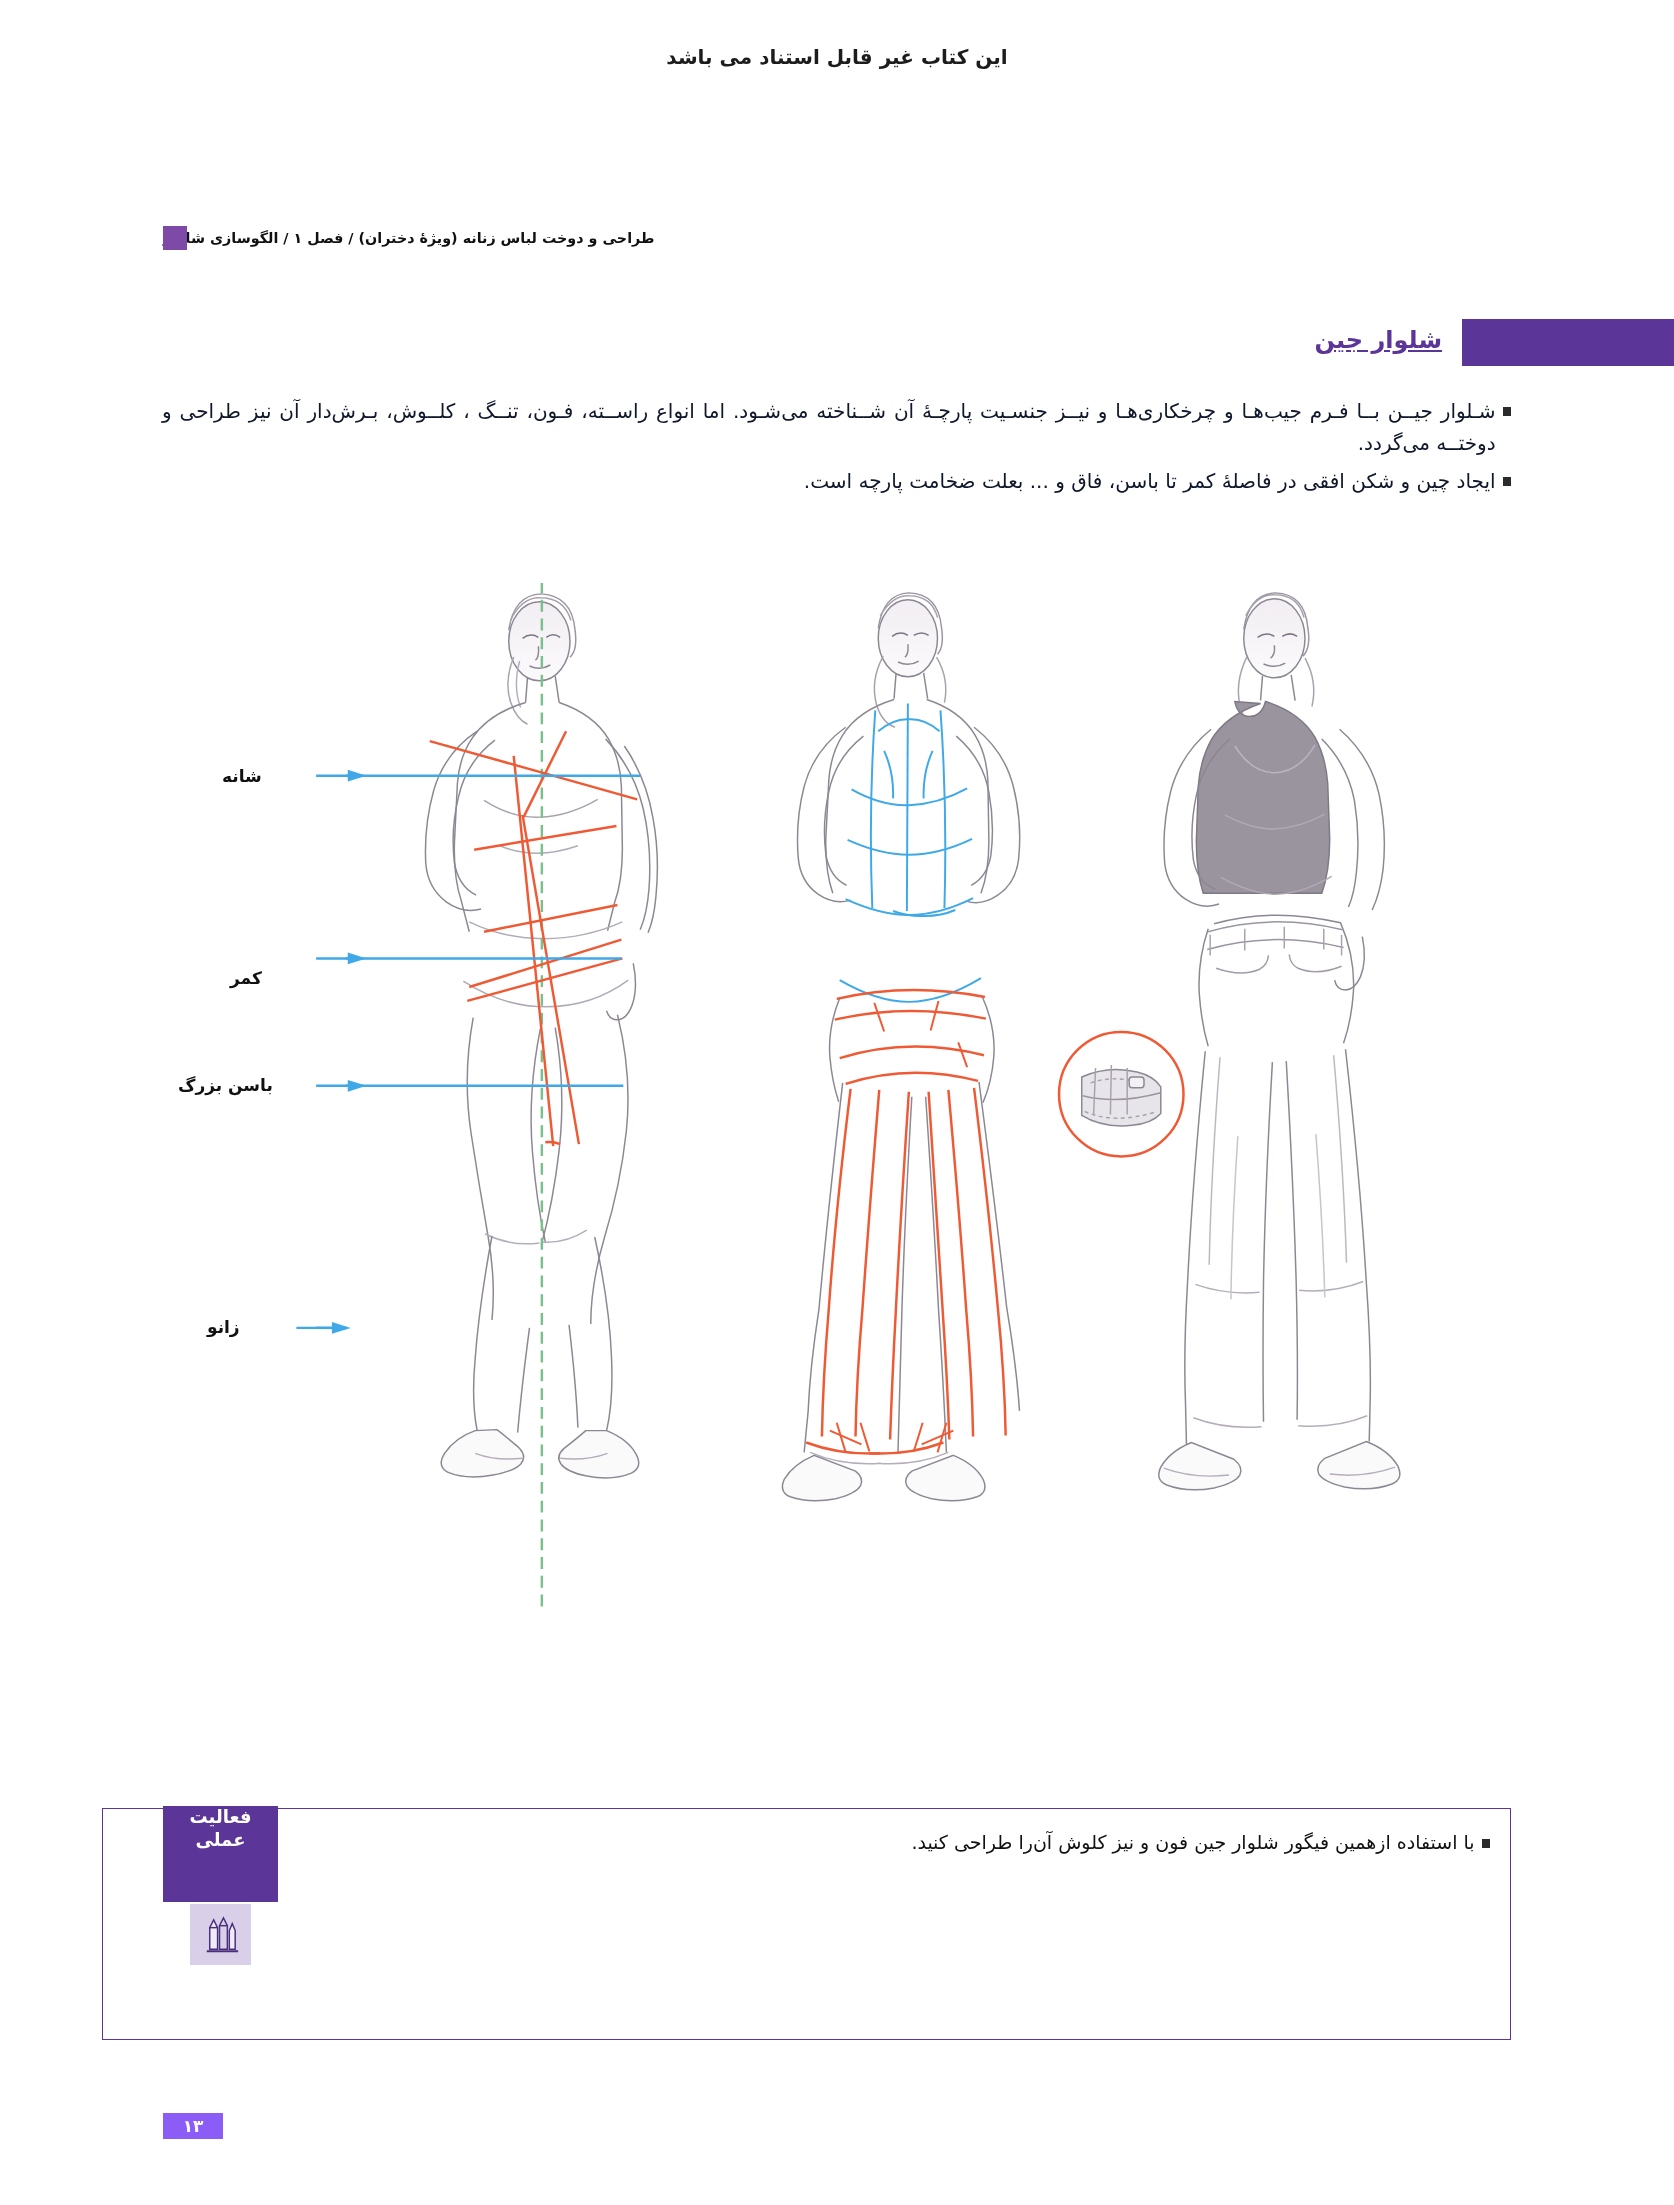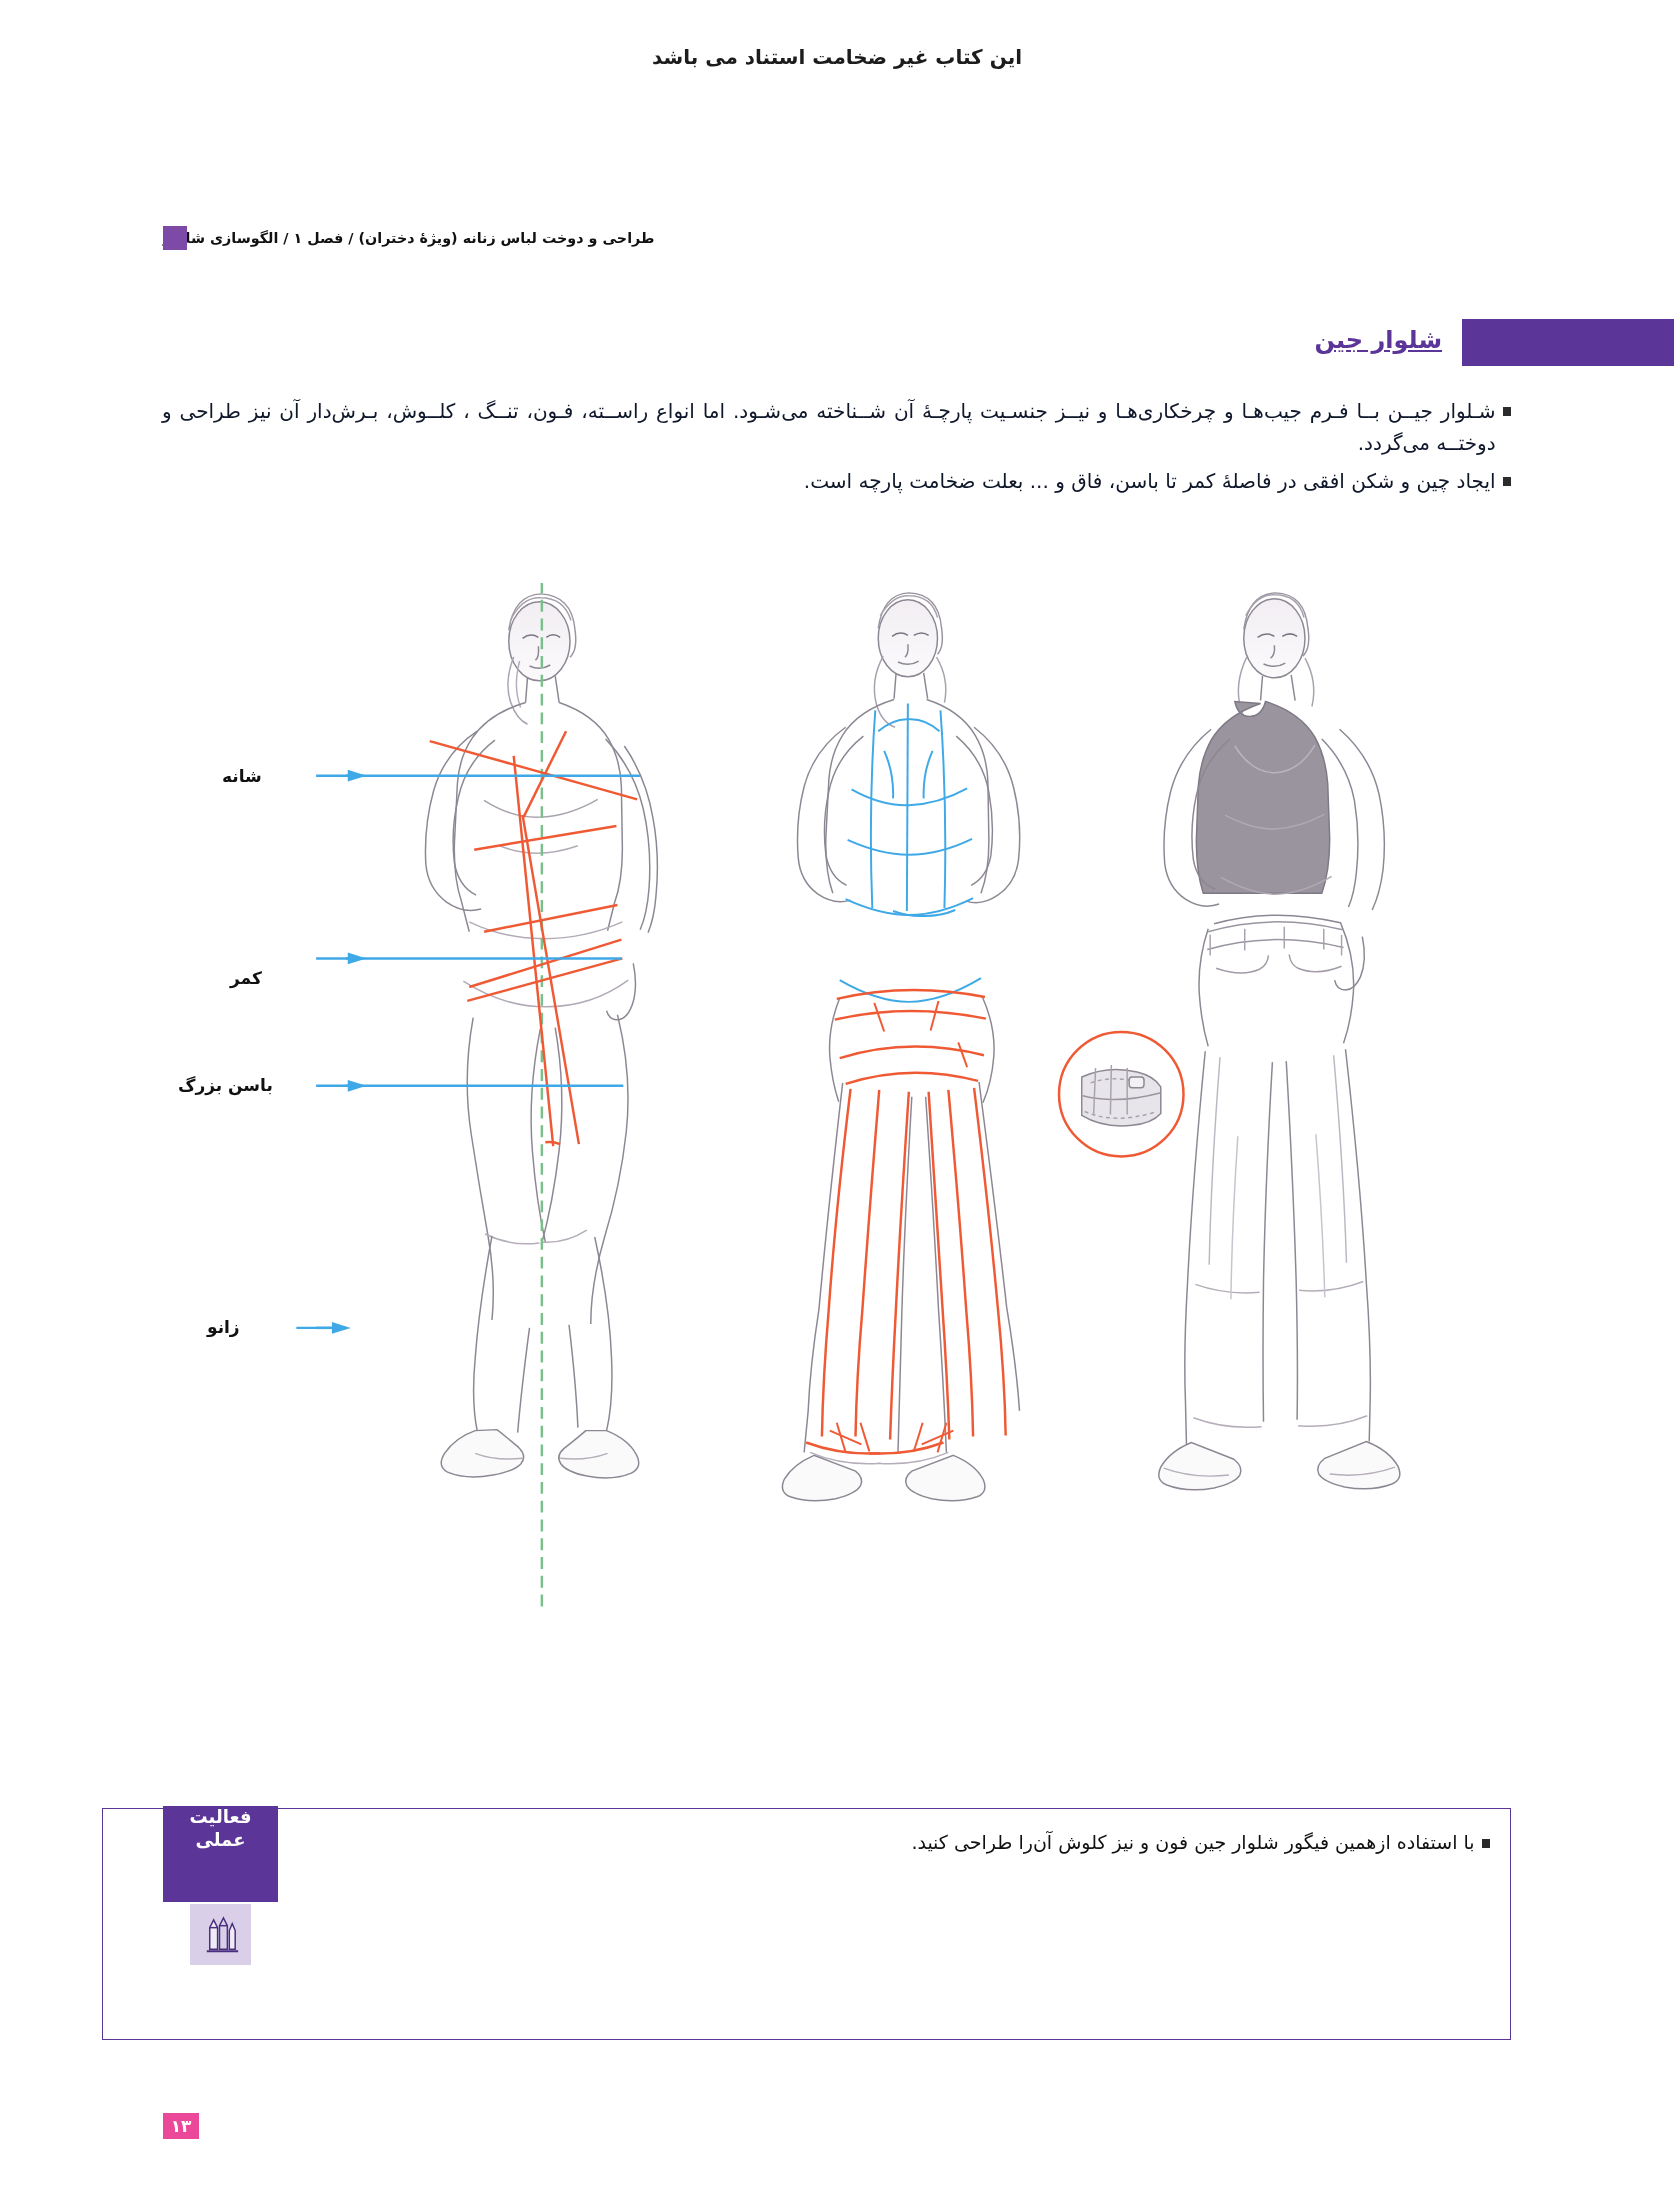--- a/index.html
+++ b/index.html
@@ -179,35 +179,35 @@
     display: flex;
     align-items: center;
     justify-content: center;
   }
 
   
   .page-num {
     position: absolute;
     top: 2113px;
     left: 163px;
-    width: 36px;
+    width: 60px;
     height: 26px;
-    background: #ec4899;
+    background: #8b5cf6;
     color: #fff;
     font-size: 17px;
     font-weight: 700;
     display: flex;
     align-items: center;
     justify-content: center;
   }
 </style>
 </head>
 <body>
 
-<div class="top-note">این کتاب غیر ضخامت استناد می باشد</div>
+<div class="top-note">این کتاب غیر قابل استناد می باشد</div>
 
 <div class="run-head">
   <div class="run-head-text">طراحی و دوخت لباس زنانه (ویژهٔ دختران) / فصل ۱ / الگوسازی شلوار</div>
   <div class="run-head-square"></div>
 </div>
 
 <div class="title-tab"></div>
 <div class="section-title">شلوار جین</div>
 
 <div class="intro">

